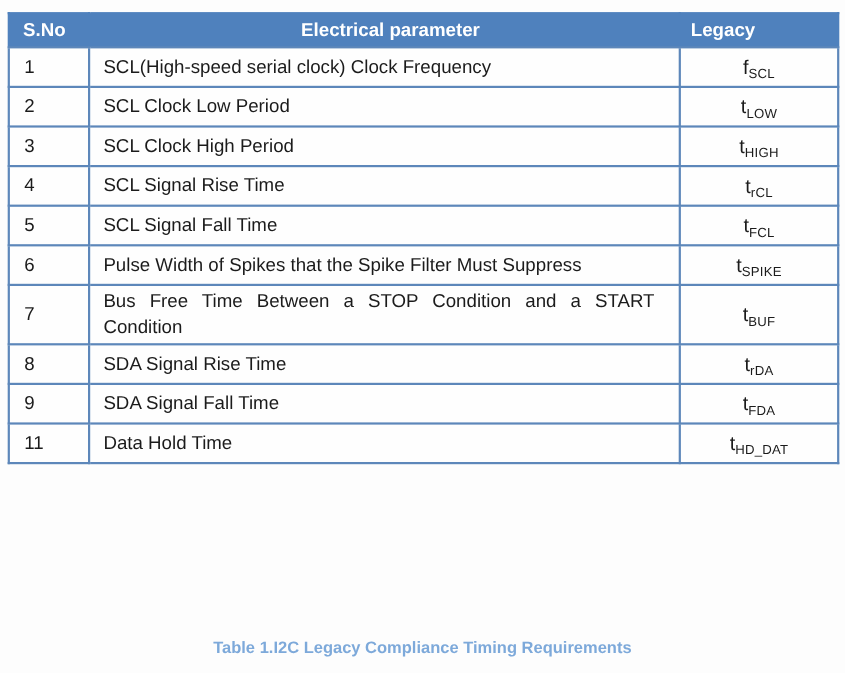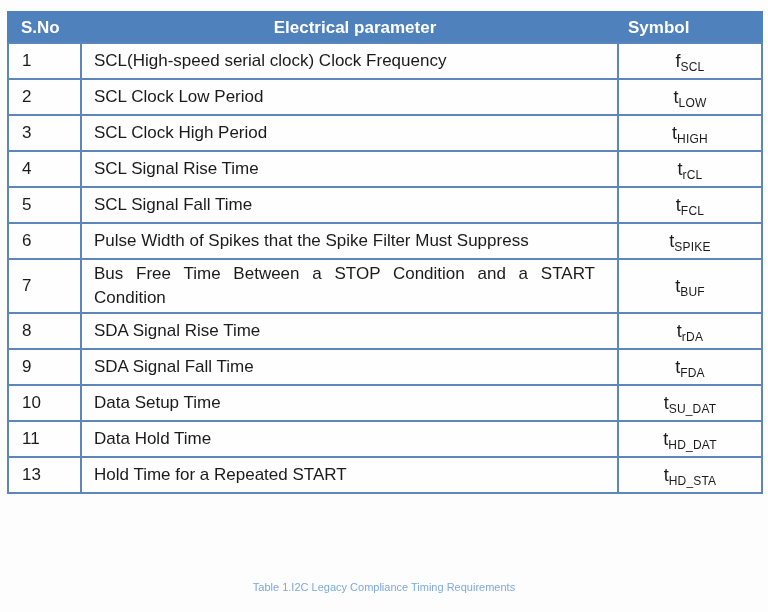--- a/index.html
+++ b/index.html
@@ -74,39 +74,40 @@
     font-size: 12px;
     position: relative;
     top: 4px;
     letter-spacing: 0.2px;
   }
   .caption {
     position: absolute;
     left: 0; top: 581px;
     width: 768px;
     text-align: center;
-    font-size: 11px;
+    font-size: 15px;
     color: var(--caption);
+    font-weight: bold;
   }
 </style>
 </head>
 <body>
 
 <div class="table-wrap">
   <table class="timing">
     <colgroup>
         <col class="c1">
         <col class="c2">
         <col class="c3">
       </colgroup>
     <thead>
       <tr>
         <th class="h-no">S.No</th>
         <th class="h-param">Electrical parameter</th>
-        <th class="h-sym">Symbol</th>
+        <th class="h-sym">Legacy</th>
       </tr>
     </thead>
     <tbody>
       <tr>
         <td class="c-no">1</td>
         <td class="c-param">SCL(High-speed serial clock) Clock Frequency</td>
         <td class="c-sym"><span class="sym-base">f</span><span class="sym-sub">SCL</span></td>
       </tr>
       <tr>
         <td class="c-no">2</td>
@@ -142,31 +143,21 @@
         <td class="c-no">8</td>
         <td class="c-param">SDA Signal Rise Time</td>
         <td class="c-sym"><span class="sym-base">t</span><span class="sym-sub">rDA</span></td>
       </tr>
       <tr>
         <td class="c-no">9</td>
         <td class="c-param">SDA Signal Fall Time</td>
         <td class="c-sym"><span class="sym-base">t</span><span class="sym-sub">FDA</span></td>
       </tr>
       <tr>
-        <td class="c-no">10</td>
-        <td class="c-param">Data Setup Time</td>
-        <td class="c-sym"><span class="sym-base">t</span><span class="sym-sub">SU_DAT</span></td>
-      </tr>
-      <tr>
         <td class="c-no">11</td>
         <td class="c-param">Data Hold Time</td>
         <td class="c-sym"><span class="sym-base">t</span><span class="sym-sub">HD_DAT</span></td>
-      </tr>
-      <tr>
-        <td class="c-no">13</td>
-        <td class="c-param">Hold Time for a Repeated START</td>
-        <td class="c-sym"><span class="sym-base">t</span><span class="sym-sub">HD_STA</span></td>
       </tr>
     </tbody>
   </table>
 </div>
 
 <div class="caption">Table 1.I2C Legacy Compliance Timing Requirements</div>
 
 </body></html>

